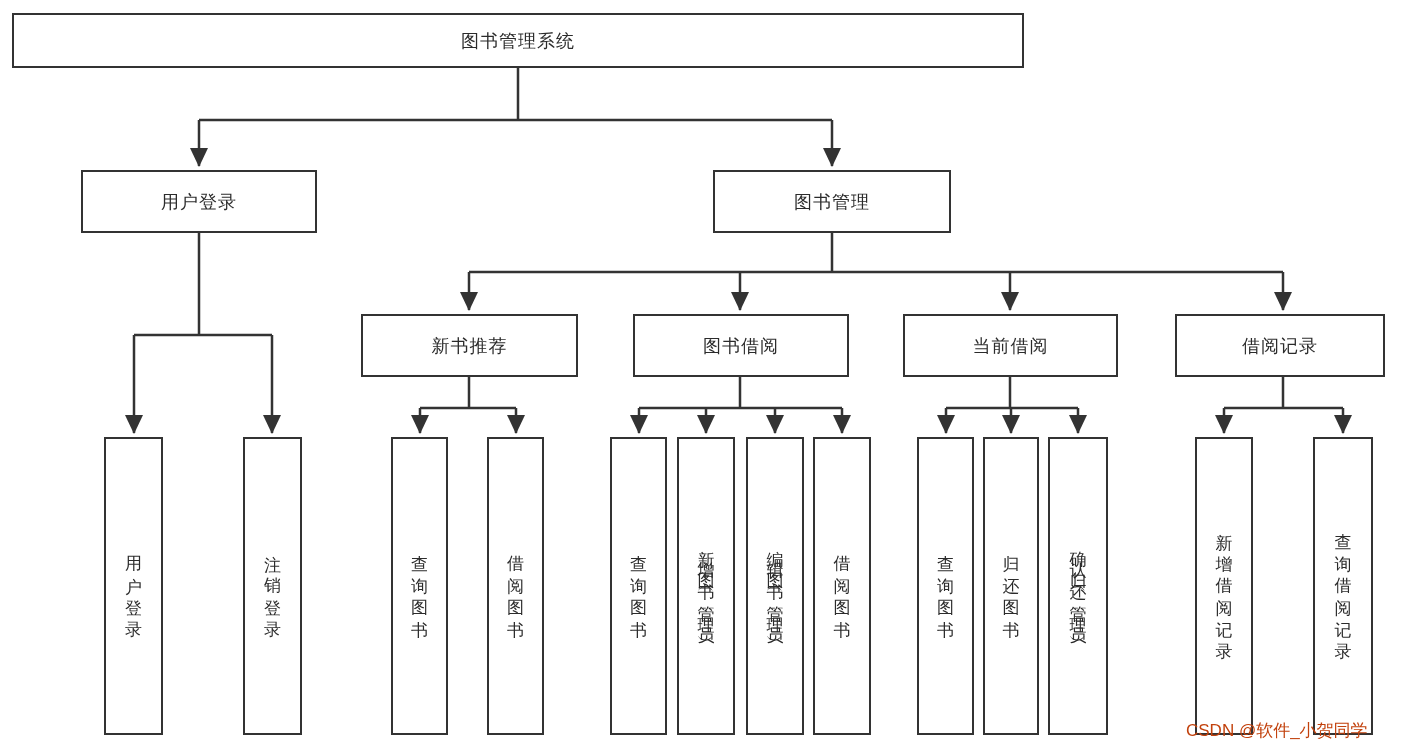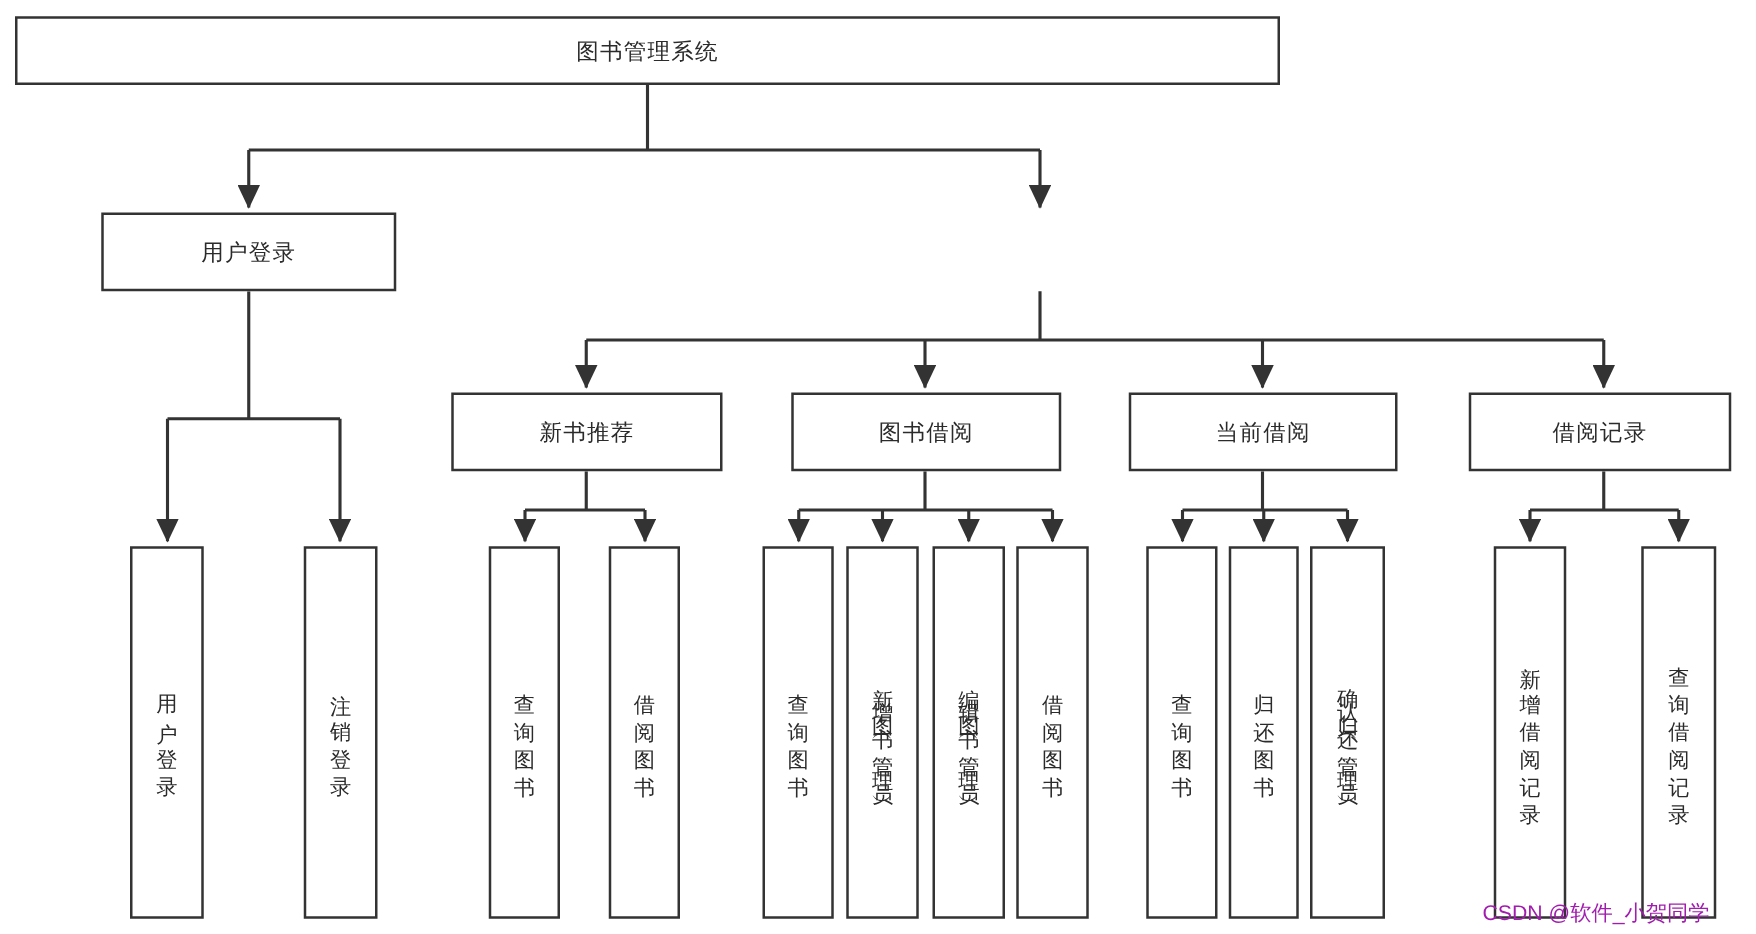--- a/index.html
+++ b/index.html
@@ -66,21 +66,21 @@
   .leafD1 { left: 917px;  width: 57px; }
   .leafD2 { left: 983px;  width: 56px; }
   .leafD3 { left: 1048px; width: 60px; }
   .leafE1 { left: 1195px; width: 58px; }
   .leafE2 { left: 1313px; width: 60px; }
   .watermark {
     position: absolute;
     left: 1186px;
     top: 719px;
     font-size: 17px;
-    color: #a21caf;
+    color: #c2410c;
     white-space: nowrap;
     z-index: 10;
   }
 </style>
 </head>
 <body>
 
 <div class="canvas">
 
   <svg class="connectors" width="1405" height="747" viewBox="0 0 1405 747">
@@ -140,20 +140,23 @@
     </g>
   </svg>
 
   <div class="node root-box">
     <span class="hlabel">图书管理系统</span>
   </div>
 
   <div class="node l2a">
     <span class="hlabel">用户登录</span>
   </div>
+  <div class="node l2b">
+    <span class="hlabel">图书管理</span>
+  </div>
 
   <div class="node l3 l3b">
     <span class="hlabel">图书借阅</span>
   </div>
   <div class="node l3 l3a">
     <span class="hlabel">新书推荐</span>
   </div>
   <div class="node l3 l3c">
     <span class="hlabel">当前借阅</span>
   </div>

